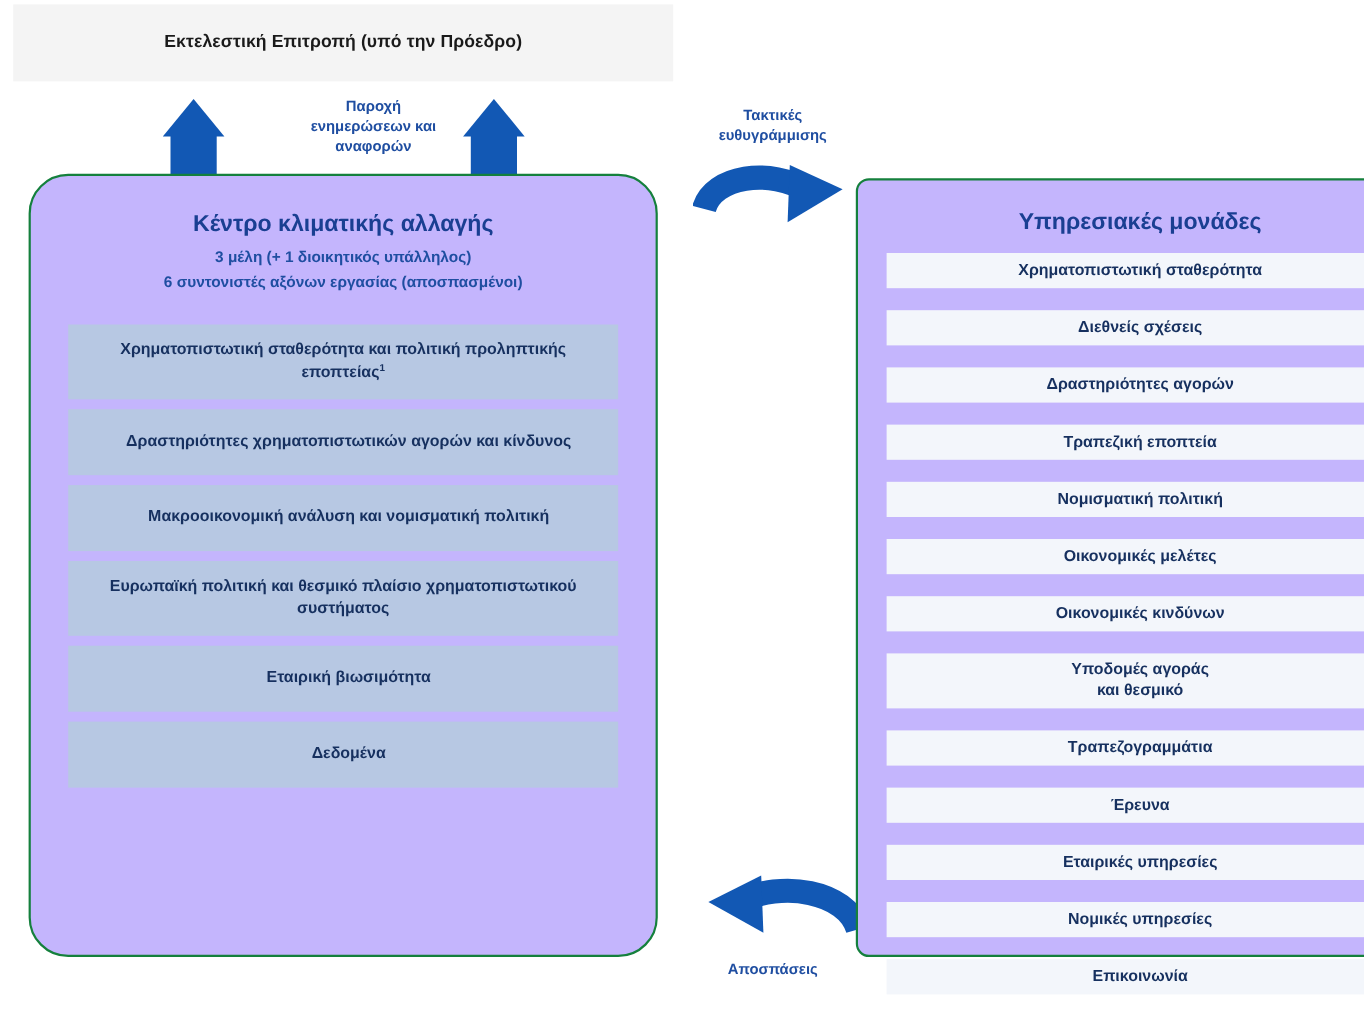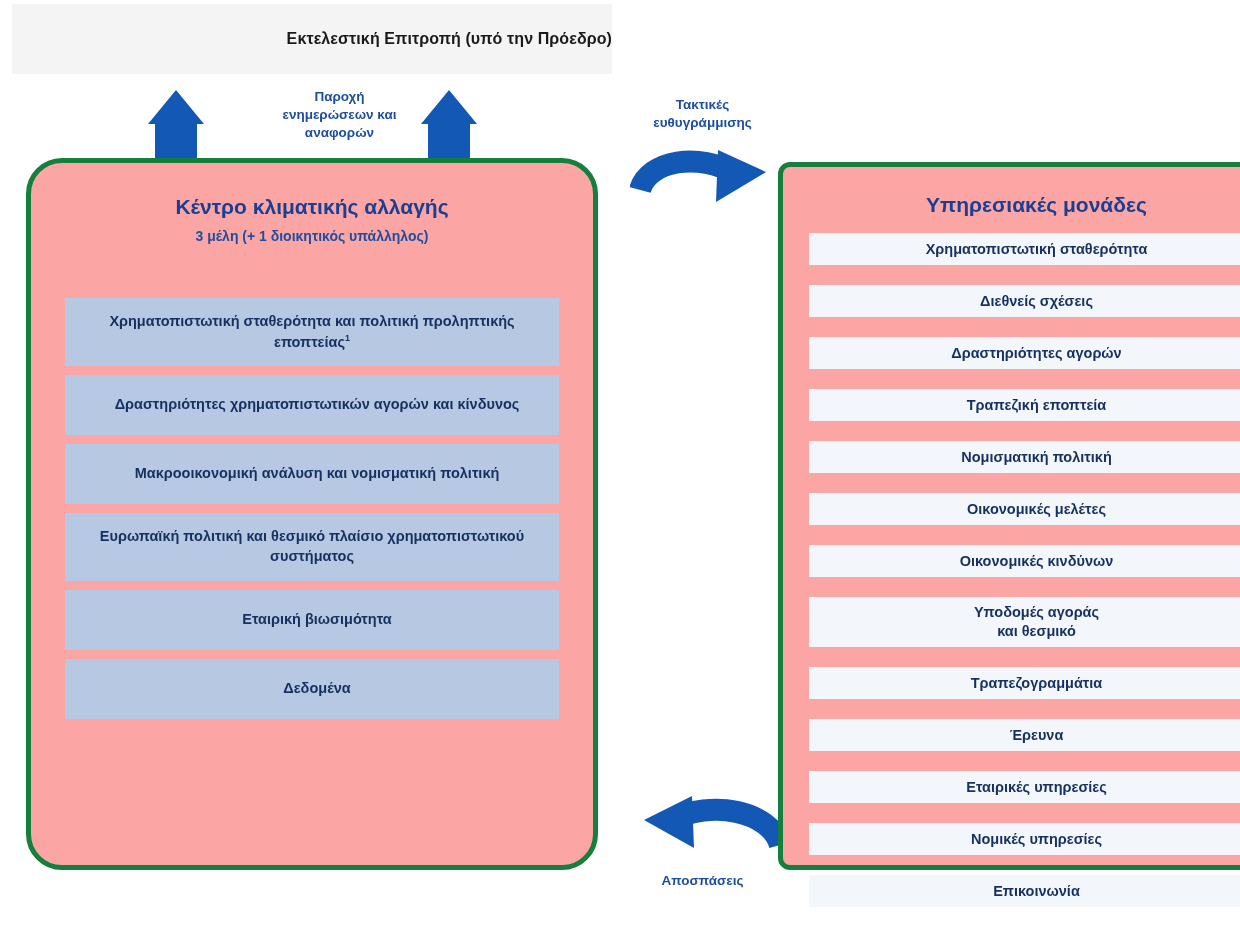--- a/index.html
+++ b/index.html
@@ -21,21 +21,21 @@
   
   .exec-box {
     position: absolute;
     left: 12px;
     top: 4px;
     width: 600px;
     height: 70px;
     background: #f4f4f4;
     display: flex;
     align-items: center;
-    justify-content: flex-end;
+    justify-content: center;
     text-align: center;
   }
   .exec-box .label {
     font-size: 16px;
     font-weight: bold;
     color: #1a1a1a;
     letter-spacing: 0.1px;
   }
   .arrow-shaft {
     position: absolute;
@@ -56,23 +56,23 @@
     text-align: center;
     font-size: 13.5px;
     font-weight: bold;
     color: #1f4ea1;
     line-height: 1.35;
   }
 
   
   .panel {
     position: absolute;
-    border: 5px solid #15803d;
+    border: 2px solid #15803d;
     border-radius: 36px;
-    background: #fca5a5;
+    background: #c4b5fd;
     box-sizing: border-box;
   }
   .panel-title {
     text-align: center;
     font-size: 21px;
     font-weight: bold;
     color: #1a3f92;
   }
   .panel-sub {
     text-align: center;
@@ -182,20 +182,21 @@
   </svg>
 
   <div class="caption" style="left:615px; top:872px; width:175px;">
     <div>Αποσπάσεις</div>
   </div>
 
   <div class="panel" style="left:26px; top:158px; width:572px; height:712px;">
     <div style="position:absolute; left:0; right:0; top:32px;">
       <div class="panel-title">Κέντρο κλιματικής αλλαγής</div>
       <div class="panel-sub">3 μέλη (+ 1 διοικητικός υπάλληλος)</div>
+      <div class="panel-sub" style="margin-top:7px;">6 συντονιστές αξόνων εργασίας (αποσπασμένοι)</div>
     </div>
 
     <div class="left-list">
       <div class="left-row tall">
         <span><span>Χρηματοπιστωτική σταθερότητα και πολιτική προληπτικής εποπτείας</span><sup>1</sup></span>
       </div>
       <div class="left-row med">
         <span>Δραστηριότητες χρηματοπιστωτικών αγορών και κίνδυνος</span>
       </div>
       <div class="left-row med">

